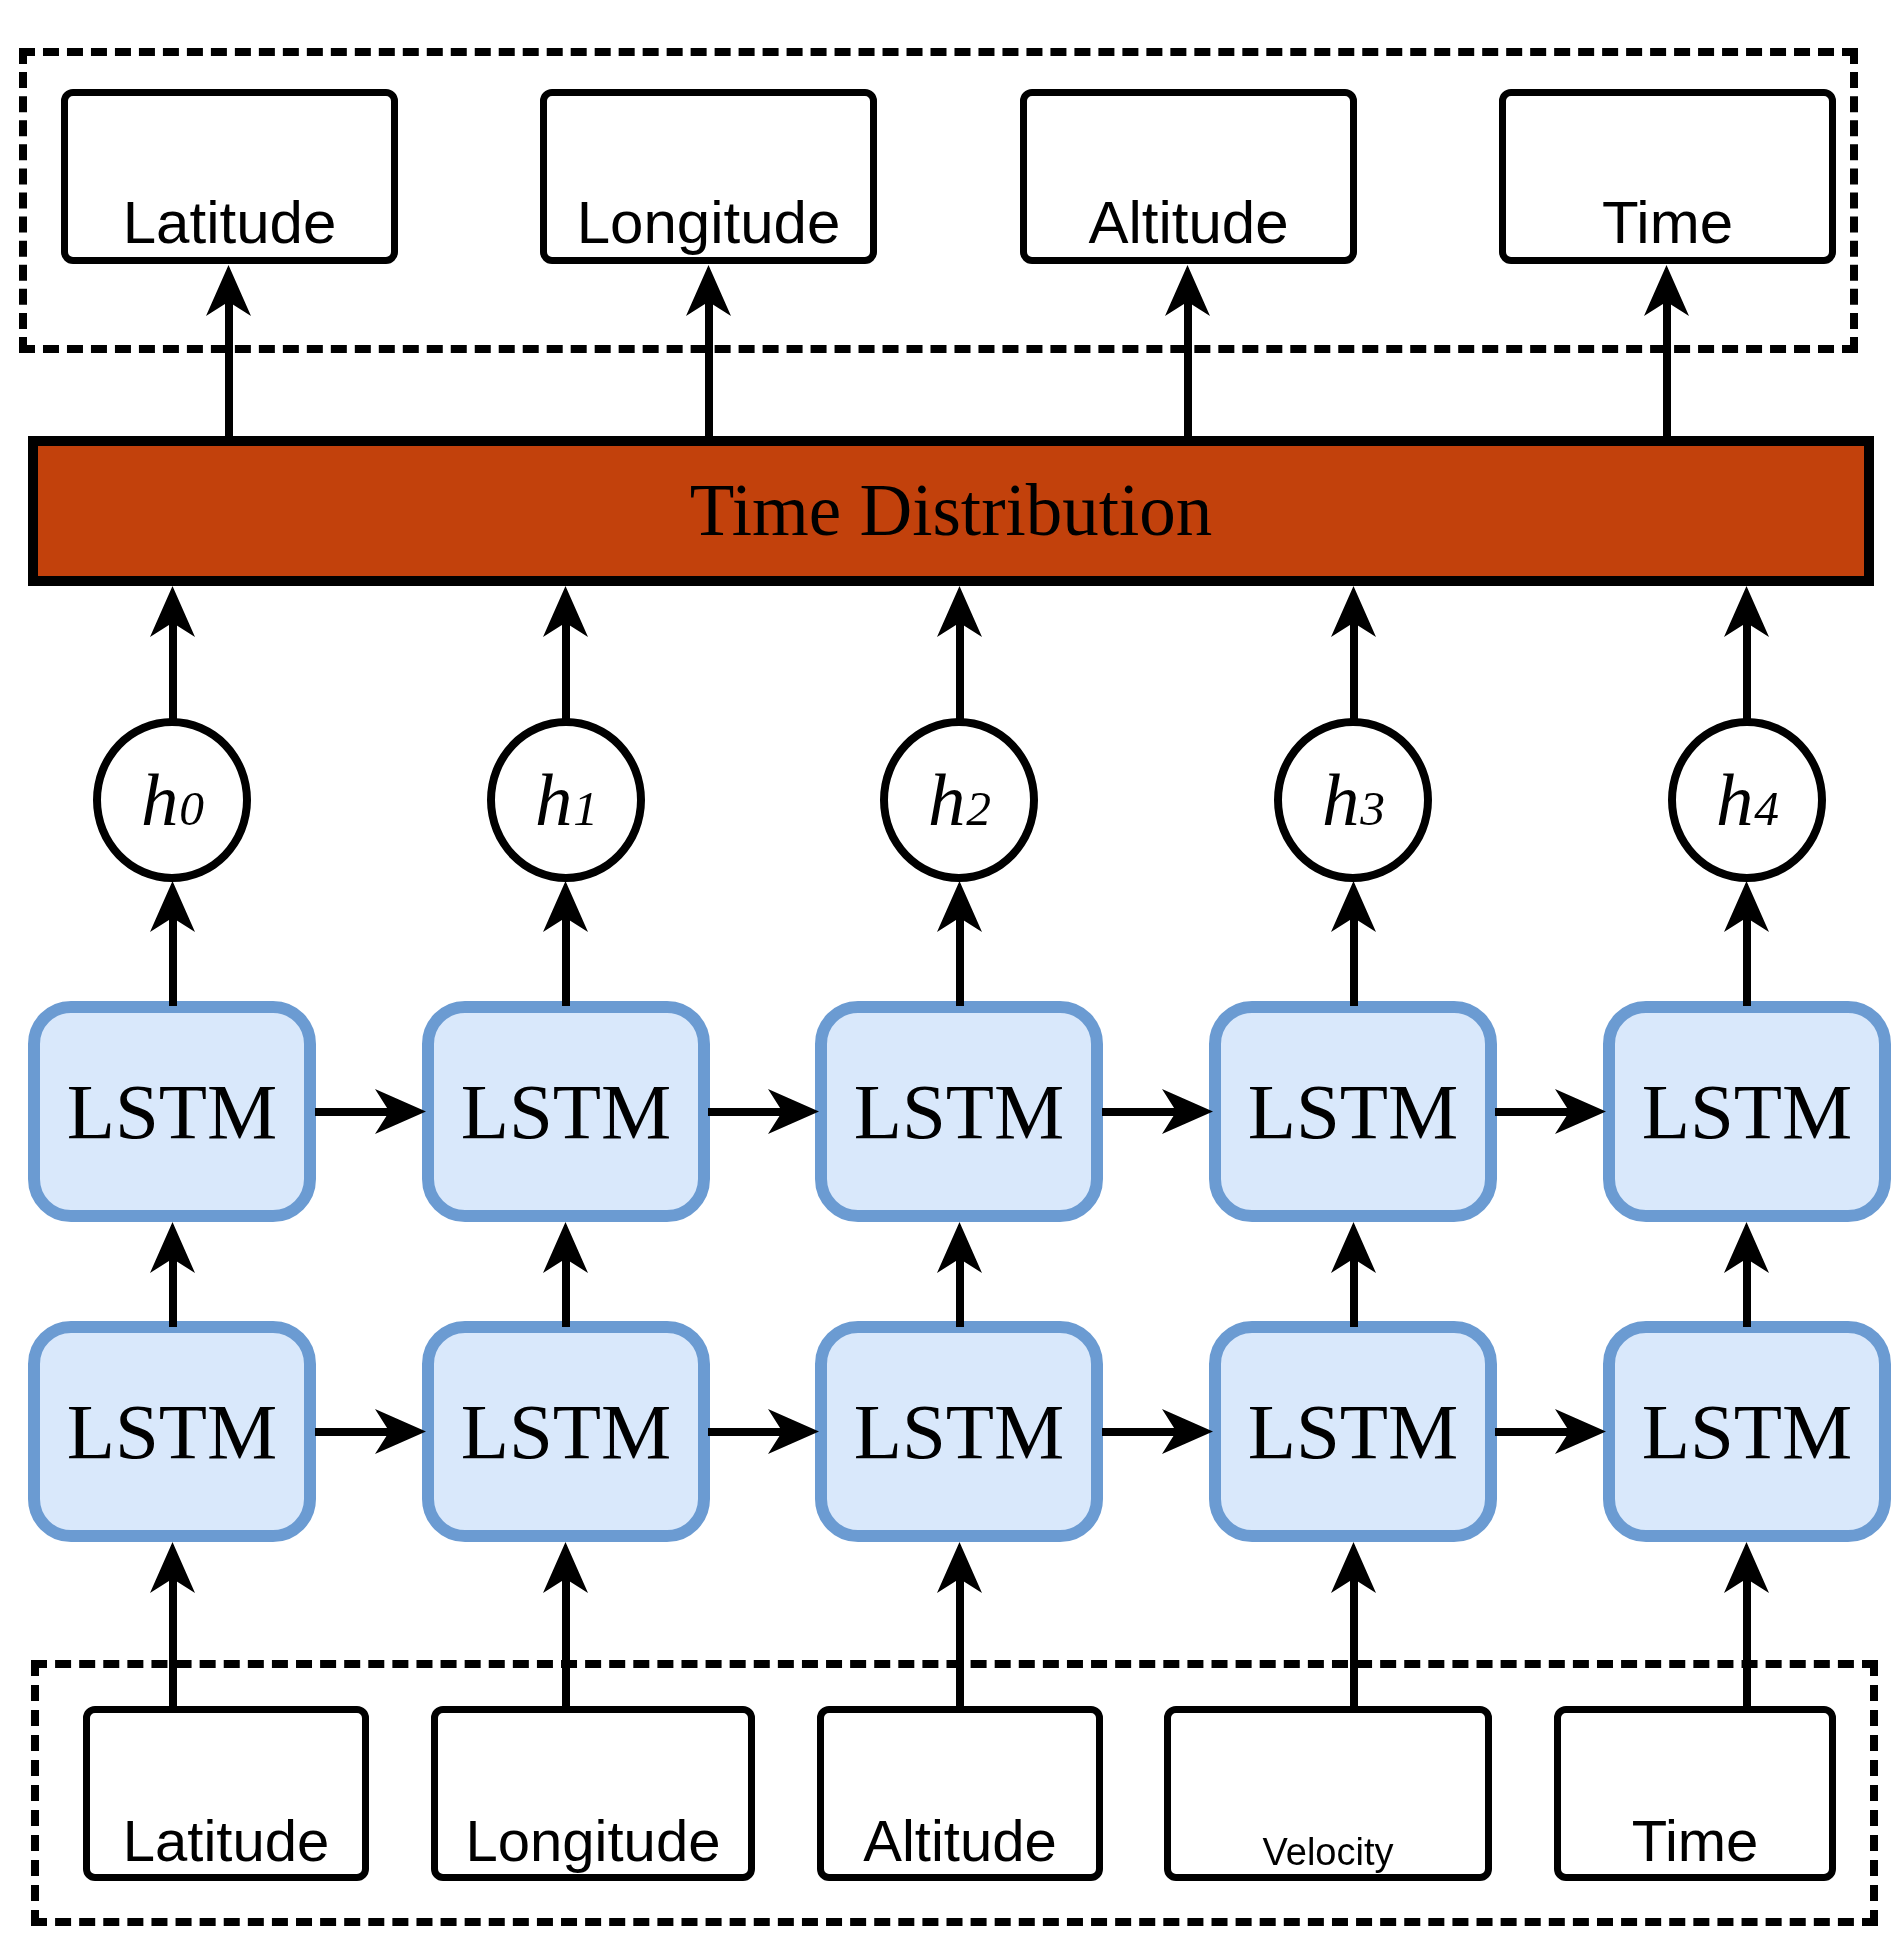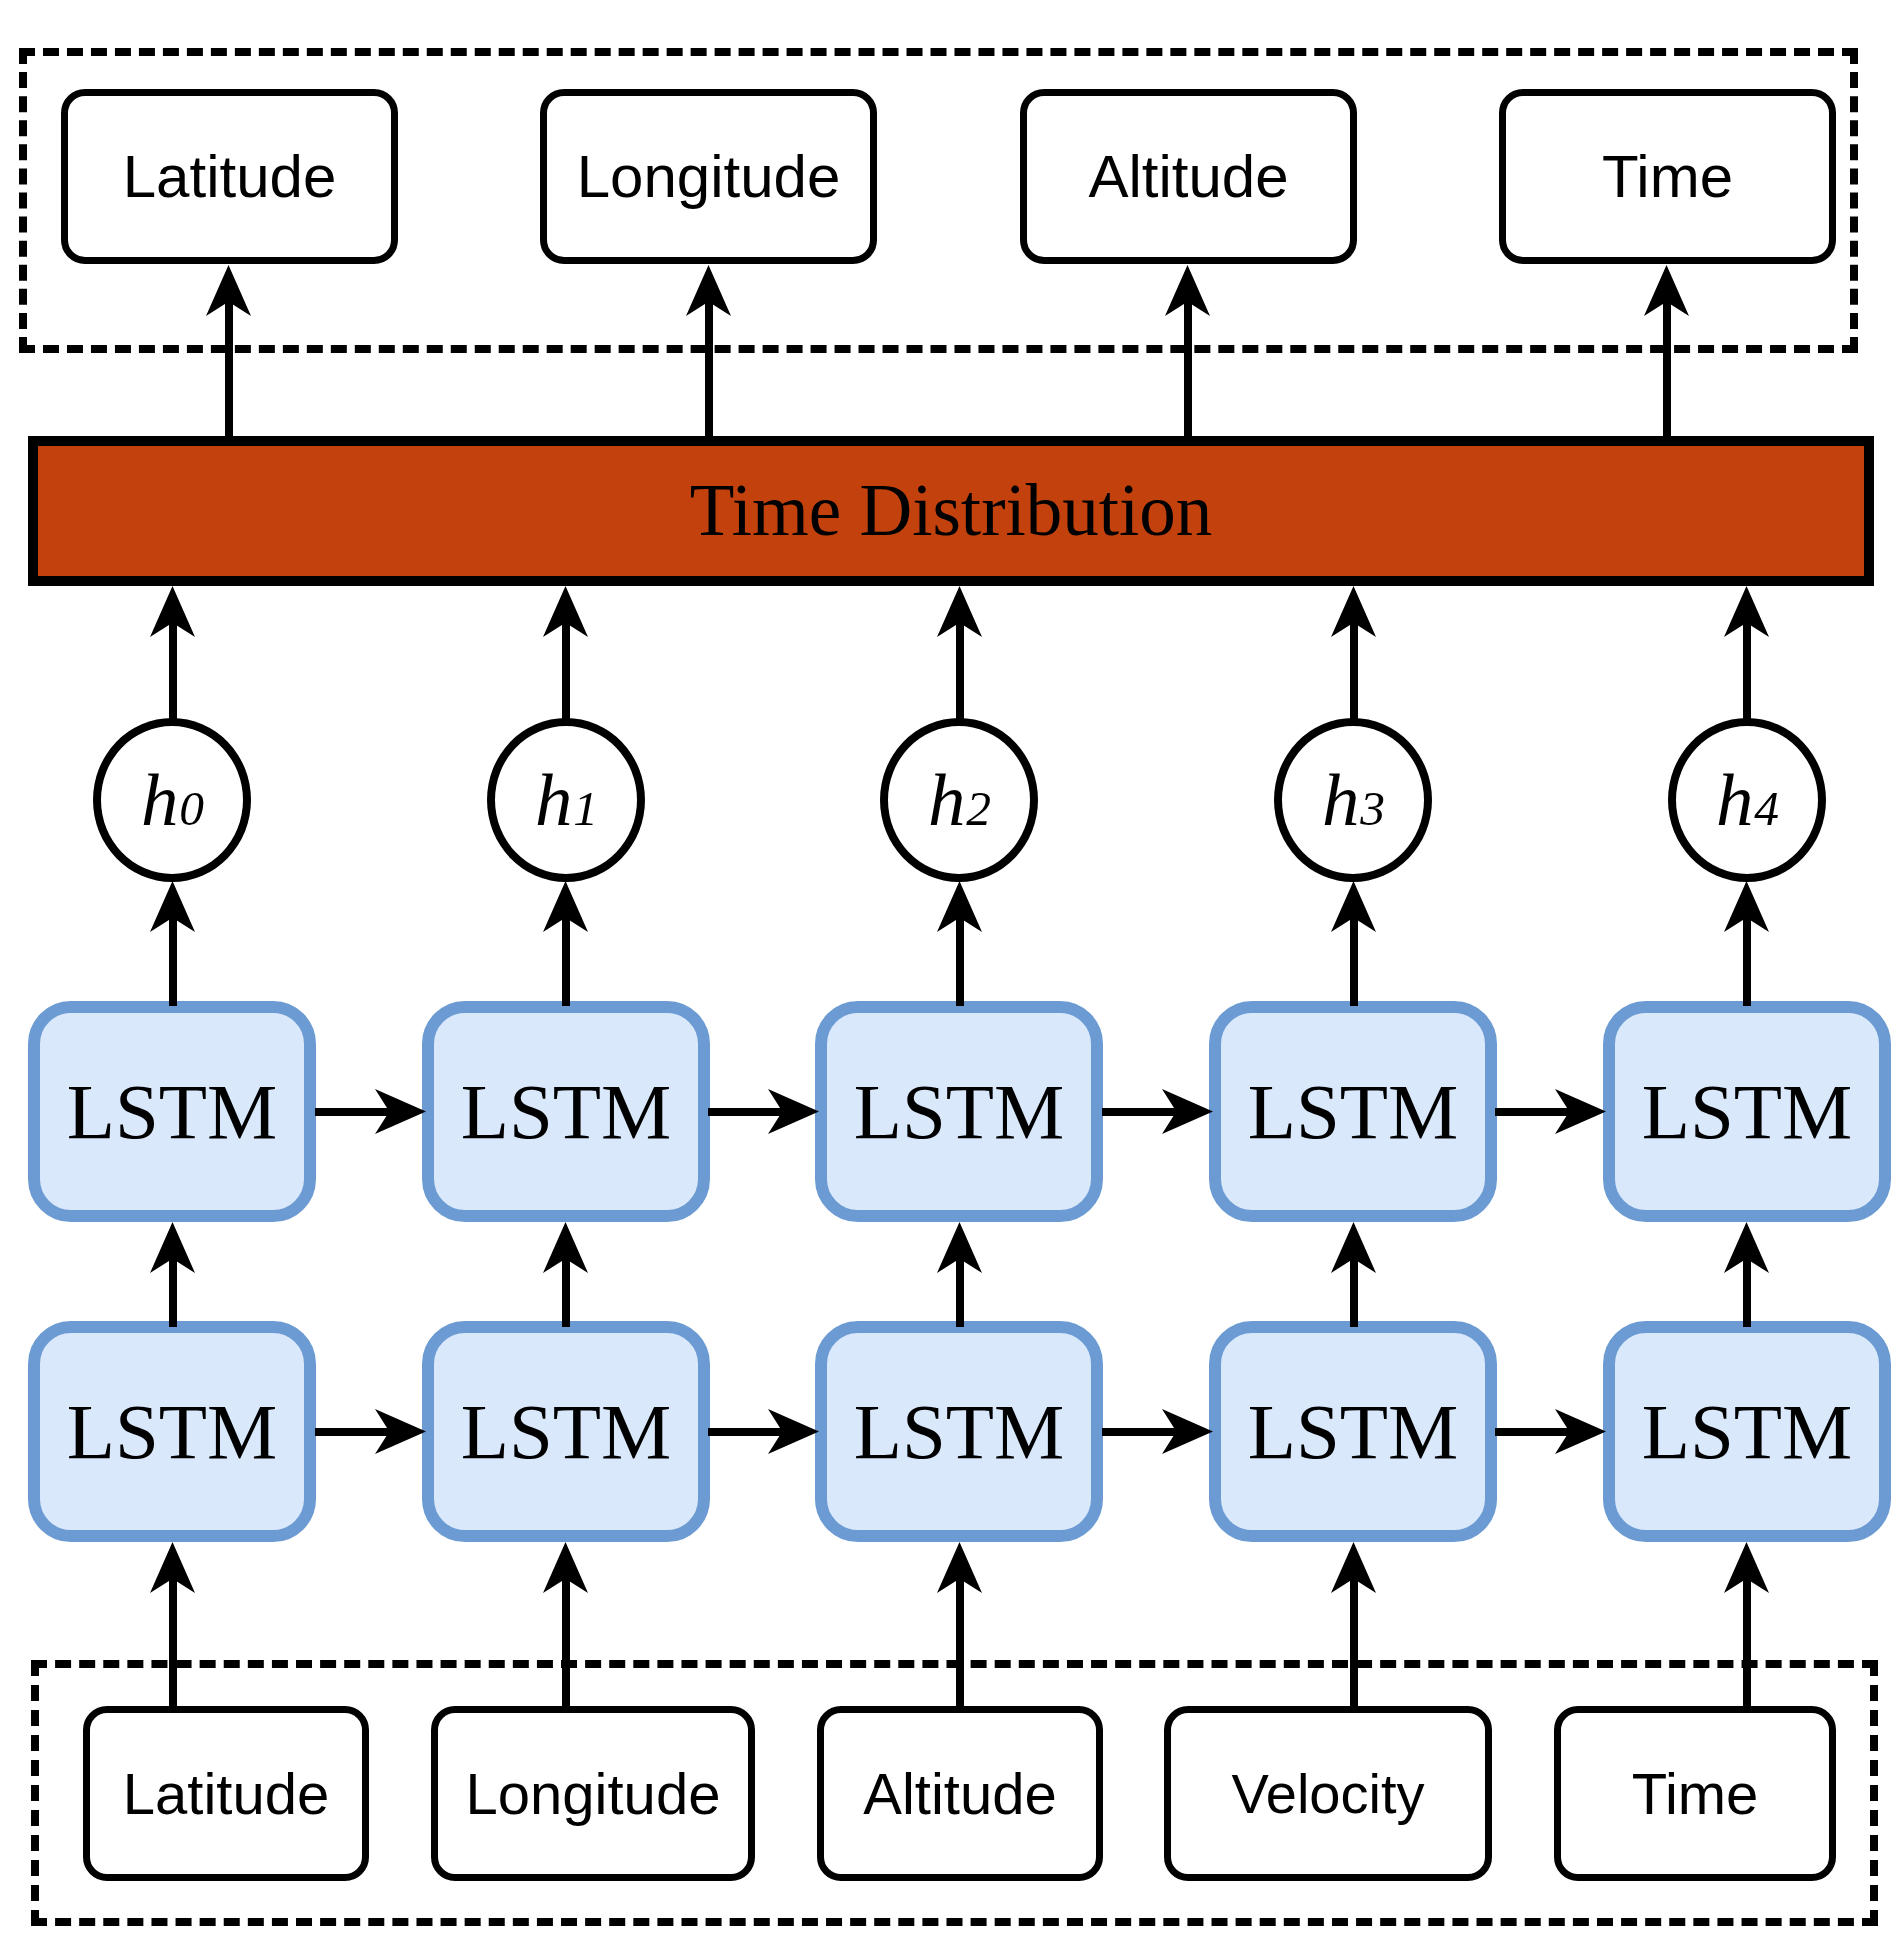--- a/index.html
+++ b/index.html
@@ -20,22 +20,22 @@
   }
   .dashed-container{
     position:absolute;
     border:8.5px dashed var(--box_border);
     background:transparent;
   }
   .io-box{
     position:absolute;
     background:#ffffff;
     border:7.5px solid var(--box_border);
-    border-radius:24px;
-    display:flex;align-items:center;justify-content:center;
+    border-radius:12px;
+    display:flex;align-items:flex-end;justify-content:center;
     font-size:60px;color:#000;
     font-family:"Liberation Sans",sans-serif;
     white-space:nowrap;
   }
   .td-bar{
     position:absolute;
     left:28px;top:436px;width:1846px;height:150px;
     background:#c2410c;
     border:10.4px solid var(--box_border);
     display:flex;align-items:center;justify-content:center;
@@ -169,21 +169,21 @@
 
   <div class="io-box" style="left:83px;top:1706px;width:286px;height:175px;font-size:58px;">
     <span>Latitude</span>
   </div>
   <div class="io-box" style="left:431px;top:1706px;width:324px;height:175px;font-size:58px;">
     <span>Longitude</span>
   </div>
   <div class="io-box" style="left:817px;top:1706px;width:286px;height:175px;font-size:58px;">
     <span>Altitude</span>
   </div>
-  <div class="io-box" style="left:1164px;top:1706px;width:328px;height:175px;font-size:56px;">
+  <div class="io-box" style="left:1164px;top:1706px;width:328px;height:175px;font-size:38px;">
     <span>Velocity</span>
   </div>
   <div class="io-box" style="left:1554px;top:1706px;width:282px;height:175px;font-size:58px;">
     <span>Time</span>
   </div>
 
 <div class="arrow-up" style="left: 206px; top: 265px; width: 45px; height: 178px;">
       <div class="shaft"></div>
       <div class="head"></div>
     </div>

